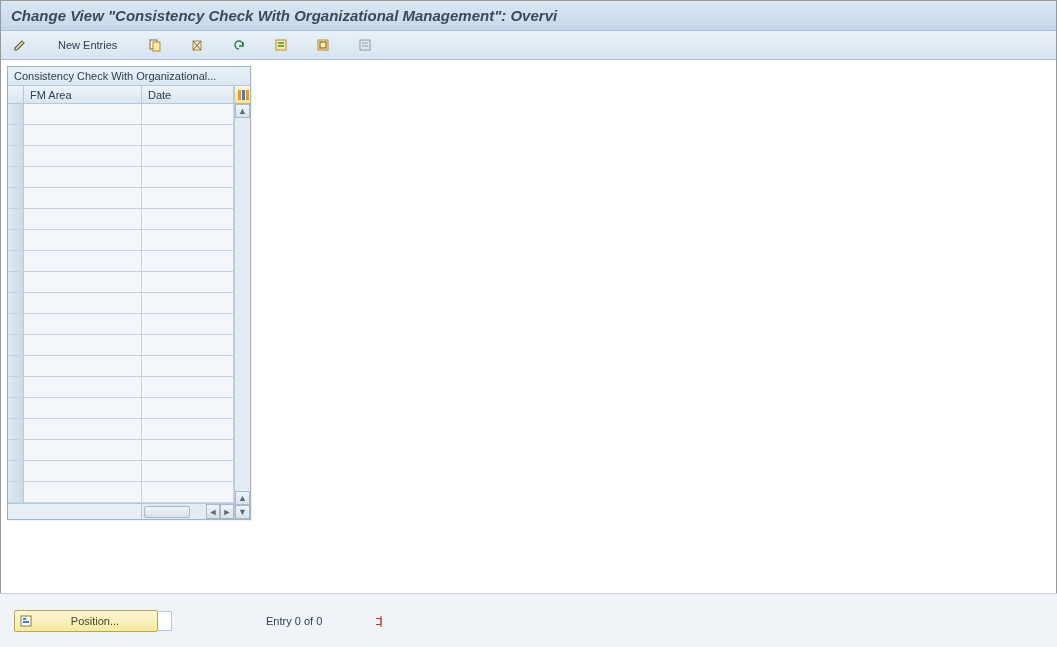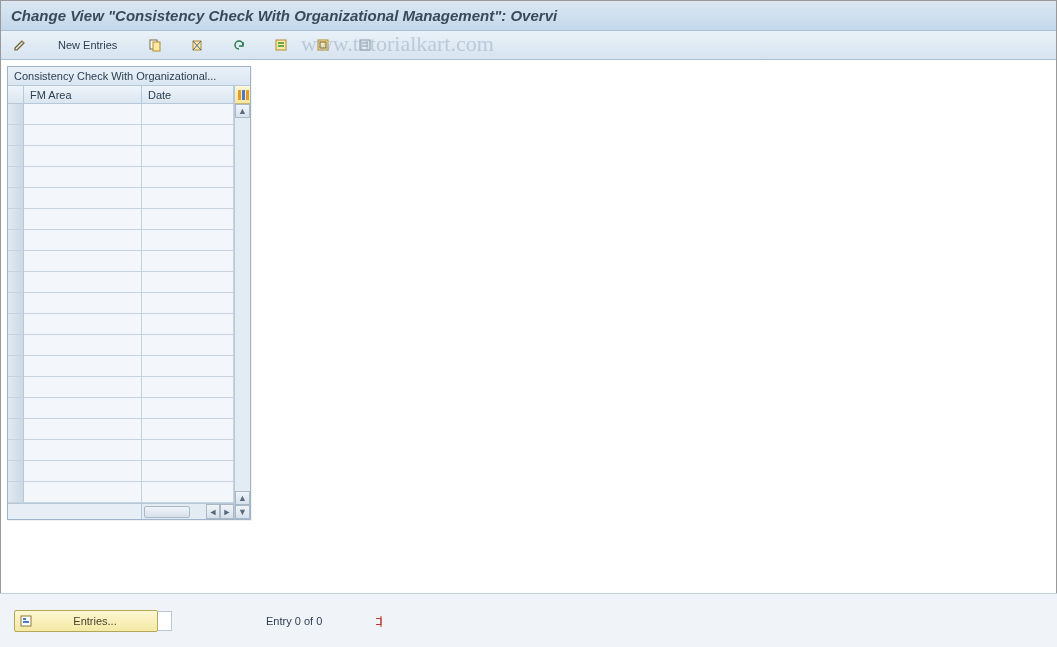--- a/index.html
+++ b/index.html
@@ -160,21 +160,20 @@
         <rect x="4" y="4" width="6" height="6" fill="none" stroke="#6a5a2a"></rect>
       </svg>
   </span>
   <span class="tb-btn">
     <svg width="14" height="14">
         <rect x="2" y="2" width="10" height="10" fill="#e1e8ef" stroke="#8a9aaa"></rect>
         <rect x="4" y="4" width="6" height="2" fill="#b7c3cf"></rect>
         <rect x="4" y="7" width="6" height="2" fill="#b7c3cf"></rect>
       </svg>
   </span>
-  <div class="watermark">www.tutorialkart.com</div>
 </div>
 
 <div class="content-area">
   <div class="panel">
     <div class="panel-title">Consistency Check With Organizational...</div>
     <div class="grid-wrap">
       <div class="grid">
         <div class="grid-header">
           <div class="gh-cell gh-sel"></div>
           <div class="gh-cell gh-fm">FM Area</div>
@@ -306,19 +305,19 @@
 <div class="footer">
   <div style="display:flex; align-items:center;">
     <div class="position-btn">
       <span class="icon">
         <svg width="14" height="14">
             <rect x="2" y="2" width="10" height="10" fill="#fff" stroke="#8a7a3a"></rect>
             <rect x="4" y="4" width="3" height="2" fill="#4a7ac8"></rect>
             <rect x="4" y="7" width="6" height="2" fill="#4a7ac8"></rect>
           </svg>
       </span>
-      <span class="lbl">Entries...</span>
+      <span class="lbl">Position...</span>
     </div>
     <input class="pos-input" style="">
   </div>
   <div class="entry-text">Entry 0 of 0</div>
   <div class="resize-marks">┐<br>┘</div>
 </div>
 
 </body></html>

